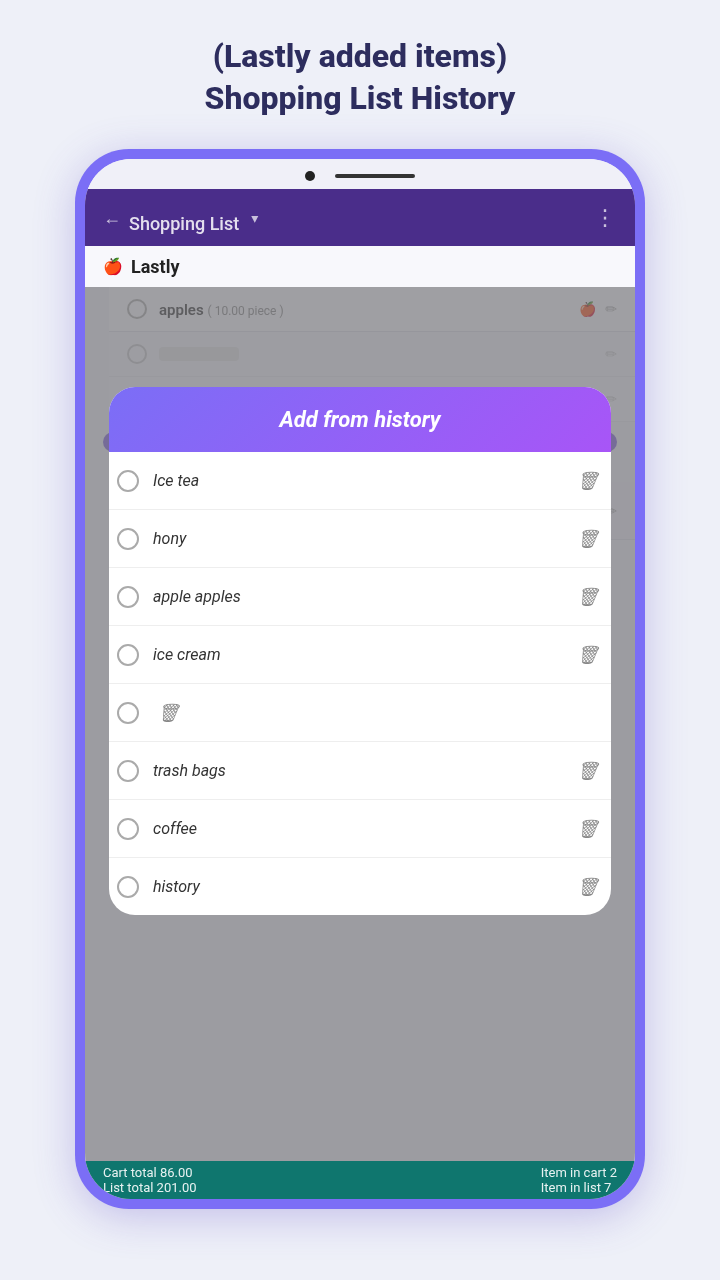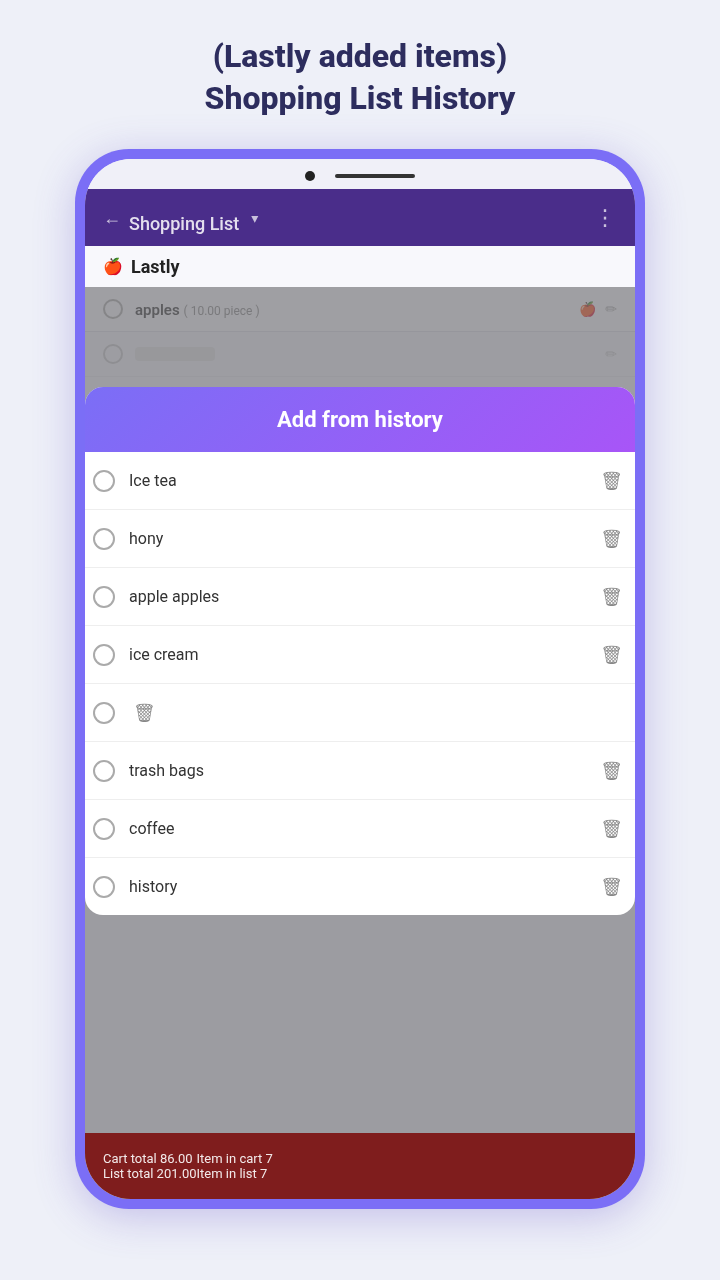--- a/index.html
+++ b/index.html
@@ -153,20 +153,21 @@
       overflow: hidden;
     }
 
     .bg-list-item {
       display: flex;
       align-items: center;
       padding: 12px 18px;
       border-bottom: 1px solid #e0e0ea;
       background: #f8f8fc;
       opacity: 0.5;
+      margin-left: 24px;
     }
 
     .bg-circle {
       width: 20px;
       height: 20px;
       border: 2px solid #aaa;
       border-radius: 50%;
       margin-right: 12px;
       flex-shrink: 0;
     }
@@ -180,24 +181,24 @@
     .bg-item-detail {
       font-size: 12px;
       color: #888;
     }
 
     .bottom-bar-bg {
       position: absolute;
       bottom: 0;
       left: 0;
       right: 0;
-      background: #7f1d1d;
-      padding: 18px 18px;
-      display: flex;
-      justify-content: flex-start;
+      background: #0f766e;
+      padding: 4px 18px;
+      display: flex;
+      justify-content: space-between;
     }
 
     .bottom-bar-text {
       color: rgba(255,255,255,0.9);
       font-size: 13px;
     }
 
     
     .modal-overlay {
       position: absolute;
@@ -207,23 +208,24 @@
       bottom: 0;
       background: rgba(0,0,0,0.35);
       display: flex;
       flex-direction: column;
       justify-content: flex-start;
       padding-top: 100px;
     }
 
     .modal-card {
       background: white;
-      border-radius: 18px;
+      border-radius: 26px;
       overflow: hidden;
-      margin: 0 0;
+      margin: 0 24px;
+      font-style: italic;
     }
 
     .modal-header {
       background: linear-gradient(135deg, #7b6ef6, #a855f7);
       padding: 20px 24px;
       text-align: center;
     }
 
     .modal-title {
       color: white;
@@ -425,20 +427,20 @@
         </div>
 
       </div>
 
       <div class="bottom-bar-bg">
         <div>
           <div class="bottom-bar-text">Cart total 86.00</div>
           <div class="bottom-bar-text">List total 201.00</div>
         </div>
         <div>
-          <div class="bottom-bar-text">Item in cart 7</div>
+          <div class="bottom-bar-text">Item in cart 2</div>
           <div class="bottom-bar-text">Item in list 7</div>
         </div>
       </div>
 
     </div>
   </div>
 </div>
 
 </body></html>

